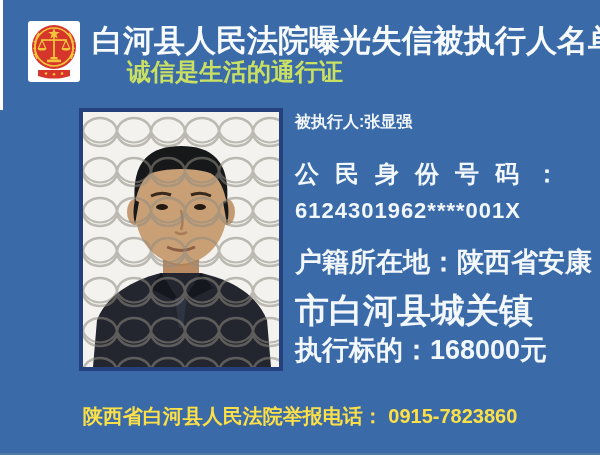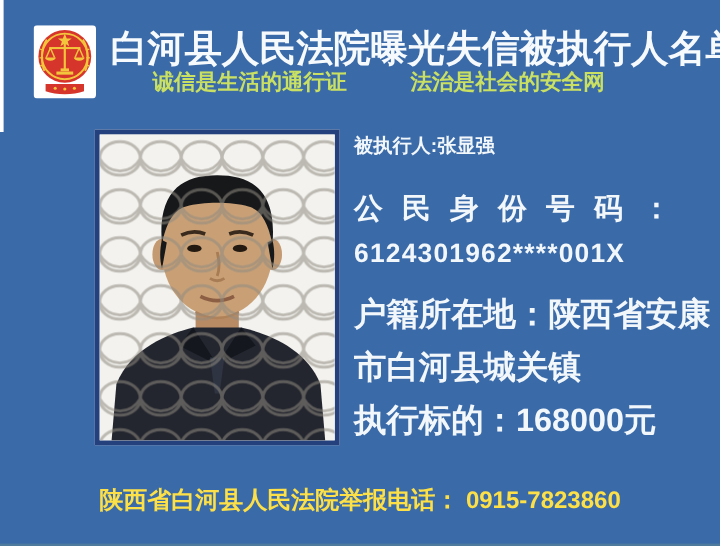--- a/index.html
+++ b/index.html
@@ -12,38 +12,38 @@
   .bottom-edge{position:absolute;left:0;bottom:0;width:100%;height:2px;background:#558099;opacity:.75;}
 
   .emblem-box{position:absolute;left:28px;top:21px;width:52px;height:61px;}
 
   .page-title{
     position:absolute;left:92px;top:20px;width:500px;
     font-size:31px;font-weight:700;color:#f6fafd;
     letter-spacing:0px;white-space:nowrap;
   }
   .slogan{
-    position:absolute;top:56px;font-size:18px;font-weight:700;
+    position:absolute;top:56px;font-size:24px;font-weight:700;
     color:#c9e063;white-space:nowrap;
   }
   .slogan.left{left:127px;}
   .slogan.right{left:342px;}
 
   .photo-frame{
     position:absolute;left:79px;top:108px;width:196px;height:255px;
     border:4px solid #24417e;background:#f3f2ee;
   }
 
   .info{position:absolute;left:295px;top:0;width:298px;color:#f2f7fb;}
   .info .line{position:absolute;left:0;white-space:nowrap;font-weight:700;}
   .l-name   {top:112px;font-size:16px;}
   .l-idlabel{top:158px;font-size:24px;letter-spacing:16px;}
   .l-idval  {top:198px;font-size:22px;letter-spacing:1px;}
   .l-addr1  {top:244px;font-size:27px;}
-  .l-addr2  {top:288px;font-size:27px;}
+  .l-addr2  {top:288px;font-size:34px;}
   .l-amount {top:332px;font-size:27px;text-align:center;}
 
   .footer-line{
     position:absolute;left:0;top:403px;width:100%;text-align:center;
     font-size:20px;font-weight:700;color:#fde047;white-space:nowrap;
   }
 </style>
 </head>
 <body>
 
@@ -78,21 +78,20 @@
       <path d="M10 49 h32 v6 c-9 3.4 -23 3.4 -32 0 z" fill="#d6352b"></path>
       <circle cx="18" cy="52.5" r="1.3" fill="#f3c53c"></circle>
       <circle cx="26" cy="53.2" r="1.3" fill="#f3c53c"></circle>
       <circle cx="34" cy="52.5" r="1.3" fill="#f3c53c"></circle>
     </svg>
   </div>
 
   <div class="page-title">白河县人民法院曝光失信被执行人名单</div>
 
   <div class="slogan left">诚信是生活的通行证</div>
-  <div class="slogan right">法治是社会的安全网</div>
 
   <div class="photo-frame">
     <svg width="196" height="255" viewBox="0 0 196 255" xmlns="http://www.w3.org/2000/svg">
       <defs>
         <pattern id="loops" width="34" height="40" patternUnits="userSpaceOnUse">
           <ellipse cx="17" cy="20" rx="17" ry="14" fill="none" stroke="#8f8a80" stroke-width="2.6"></ellipse>
           <path d="M0 20 C 8 34, 26 34, 34 20" fill="none" stroke="#8f8a80" stroke-width="2.2"></path>
         </pattern>
       </defs>
       <rect width="196" height="255" fill="#f3f2ee"></rect>

